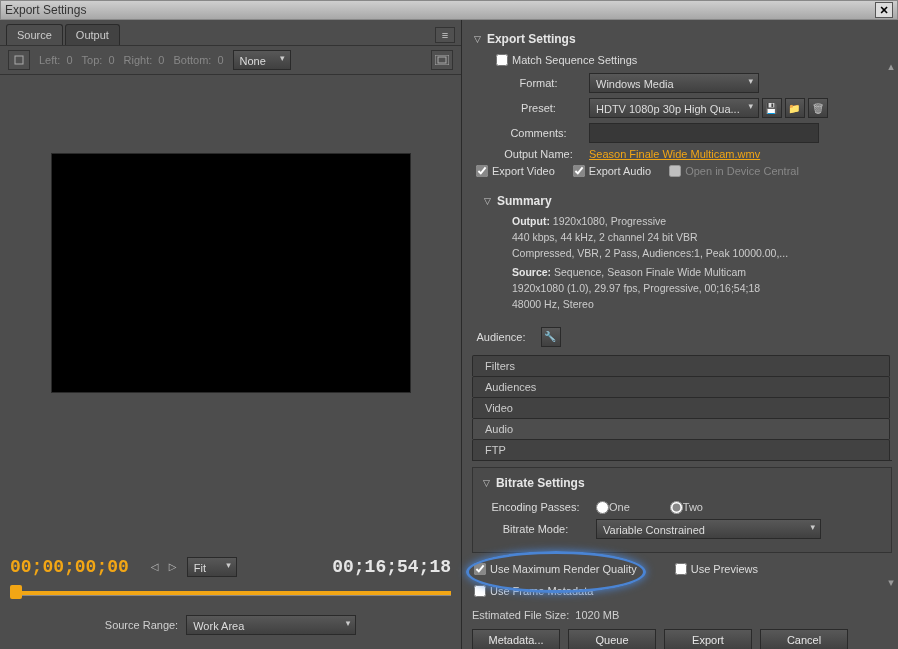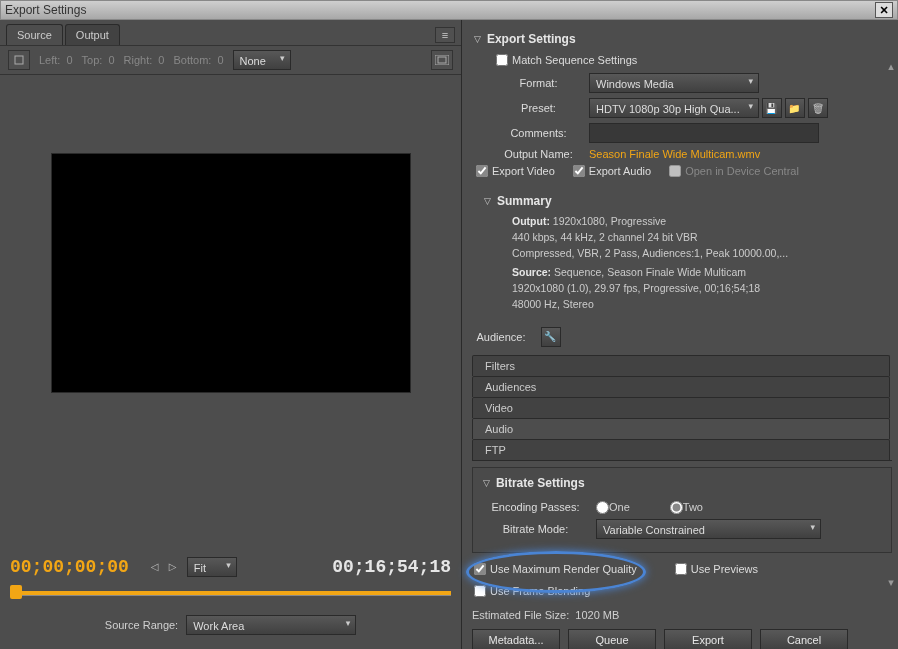--- a/index.html
+++ b/index.html
@@ -53,21 +53,21 @@
   .form-row { display: flex; align-items: center; margin: 5px 0; }
   .form-label { width: 85px; text-align: center; margin-right: 8px; color: #ddd; }
   .form-control { flex: 1; }
   input[type=checkbox] { width: 12px; height: 12px; margin-right: 4px; accent-color: #888; vertical-align:middle;}
   .chk-label { color: #ddd; display:inline-flex; align-items:center; cursor:pointer;}
   
   .icon-btn-sm { width: 20px; height: 20px; background: linear-gradient(#585858, #404040); border: 1px solid #2a2a2a; cursor: pointer; display:inline-flex; align-items:center; justify-content:center; margin-left:3px; font-size:10px; color:#ccc;}
   
   .text-input { height: 20px; background: #383838; border: 1px solid #2a2a2a; color: #ddd; padding: 2px 4px; font-size:11px;}
   
-  .output-link { color: #f2a615; cursor: pointer; }
+  .output-link { color: #f2a615; text-decoration: underline; cursor: pointer; }
   .muted { color: #888; }
   
   .divider { height: 1px; background: #2a2a2a; margin: 4px 0; box-shadow: 0 1px 0 #5a5a5a;}
   
   .summary-block { padding: 2px 0 2px 18px; font-size: 10.5px; color: #ccc; line-height: 1.5; }
   .summary-block b { color: #e6e6e6; }
   
   .tabs2 { display: flex; border-bottom: 1px solid #2a2a2a; padding-top: 4px; flex-direction: column; }
   .tab2 { padding: 4px 12px; border: 1px solid #2a2a2a; border-bottom: none; background: #424242; margin-right: 2px; cursor: pointer; color: #ccc; border-radius: 2px 2px 0 0;}
   .tab2.active { background: #4d4d4d; }
@@ -259,21 +259,21 @@
             <span>Use Maximum Render Quality</span>
           </label>
         <label class="chk-label">
             <input type="checkbox" style="">
             <span>Use Previews</span>
           </label>
       </div>
       <div class="checks-row" style="margin-top:2px;">
         <label class="chk-label">
             <input type="checkbox" style="">
-            <span>Use Frame Blending</span>
+            <span>Use Frame Metadata</span>
           </label>
       </div>
     </div>
 
     <div style="margin-top:8px;">
       <span>Estimated File Size:</span>&nbsp;&nbsp;<span>1020 MB</span>
     </div>
 
     <div class="footer-btns">
       <button class="btn">Metadata...</button>

